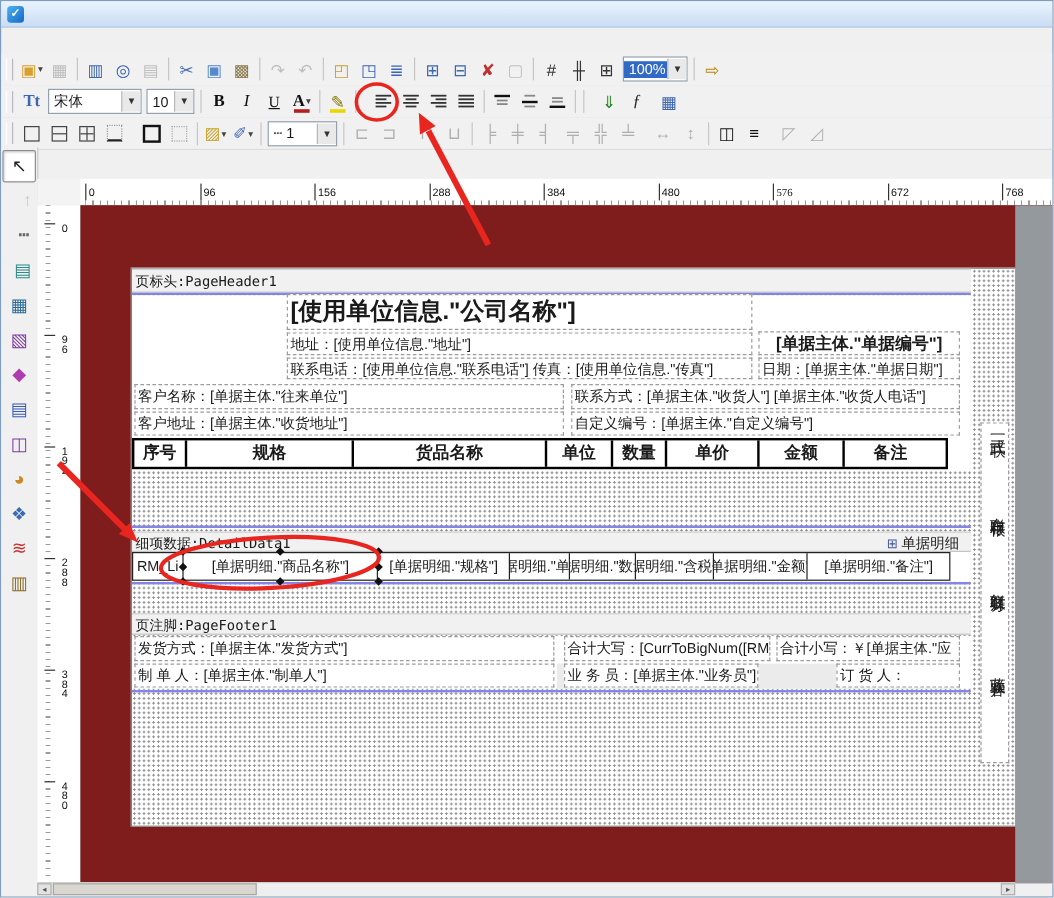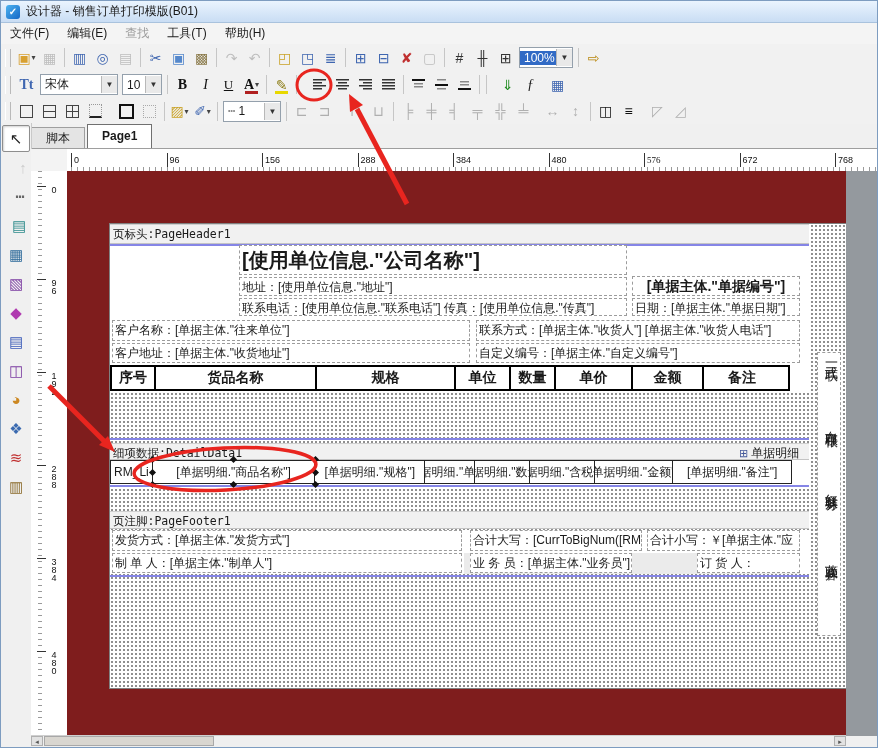--- a/index.html
+++ b/index.html
@@ -115,30 +115,22 @@
   .hscroll .thumb{position:absolute;left:13px;top:0;width:170px;height:10px;background:#d9d6d0;border:1px solid #a8a8a8;box-sizing:border-box;}
   .anno{position:absolute;left:0;top:0;width:878px;height:748px;pointer-events:none;z-index:60;}
 </style>
 </head>
 <body>
 
 <div class="window">
 
   <div class="titlebar">
     <span class="appicon">✓</span>
-    <span>设计器 - 销售订单打印模版(B01)</span>
   </div>
 
-  <div class="menubar">
-      <span class="mi">文件(F)</span>
-      <span class="mi">编辑(E)</span>
-      <span class="mi dis">查找</span>
-      <span class="mi">工具(T)</span>
-      <span class="mi">帮助(H)</span>
-    </div>
 
   <div class="tbar" id="tb1">
       <span class="grip"></span>
       <span class="tbtn">
         <span class="g " style="color: rgb(216, 160, 48);">▣</span>
         <span class="da">▾</span>
       </span>
       <span class="tbtn dis">
         <span class="g " style="color: rgb(119, 119, 119);">▦</span>
       </span>
@@ -359,24 +351,20 @@
         <span class="g " style="color: rgb(17, 17, 17);">≡</span>
       </span>
       <span class="tbtn dis" style="margin-left: 6px;">
         <span class="g " style="color: rgb(85, 85, 85);">◸</span>
       </span>
       <span class="tbtn dis">
         <span class="g " style="color: rgb(85, 85, 85);">◿</span>
       </span>
     </div>
 
-  <div class="tabrow">
-    <div class="tab">脚本</div>
-    <div class="tab active">Page1</div>
-  </div>
 
   <div class="palette">
       <span class="tbtn prs">
         <span class="g " style="color: rgb(34, 34, 34);">↖</span>
       </span>
       <span class="tbtn dis" style="margin-left: 14px;">
         <span class="g " style="color: rgb(153, 153, 153);">↑</span>
       </span>
       <span class="tbtn" style="margin-left: 8px;">
         <span class="g " style="color: rgb(102, 102, 102);">┅</span>
@@ -459,22 +447,22 @@
       <div class="fbox" style="left:522px;top:52px;width:168px;height:20px;font-weight:bold;font-size:14px;text-align:center;">[单据主体."单据编号"]</div>
       <div class="fbox" style="left:129px;top:74px;width:388px;height:18px;">联系电话：[使用单位信息."联系电话"] 传真：[使用单位信息."传真"]</div>
       <div class="fbox" style="left:522px;top:74px;width:168px;height:18px;">日期：[单据主体."单据日期"]</div>
       <div class="fbox" style="left:2px;top:96px;width:358px;height:21px;">客户名称：[单据主体."往来单位"]</div>
       <div class="fbox" style="left:366px;top:96px;width:324px;height:21px;">联系方式：[单据主体."收货人"] [单据主体."收货人电话"]</div>
       <div class="fbox" style="left:2px;top:119px;width:358px;height:20px;">客户地址：[单据主体."收货地址"]</div>
       <div class="fbox" style="left:366px;top:119px;width:324px;height:20px;">自定义编号：[单据主体."自定义编号"]</div>
 
       <div class="thead" style="left:0;top:141px;width:680px;height:26px;">
           <span class="th" style="width: 44px;">序号</span>
+          <span class="th" style="width: 139px;">规格</span>
           <span class="th" style="width: 161px;">货品名称</span>
-          <span class="th" style="width: 139px;">规格</span>
           <span class="th" style="width: 55px;">单位</span>
           <span class="th" style="width: 45px;">数量</span>
           <span class="th" style="width: 77px;">单价</span>
           <span class="th" style="width: 71px;">金额</span>
           <span class="th" style="width: 76px;">备注</span>
         </div>
 
       <div class="bline" style="top:214px;"></div>
 
       <div class="band" style="top:219px;height:17px;">

